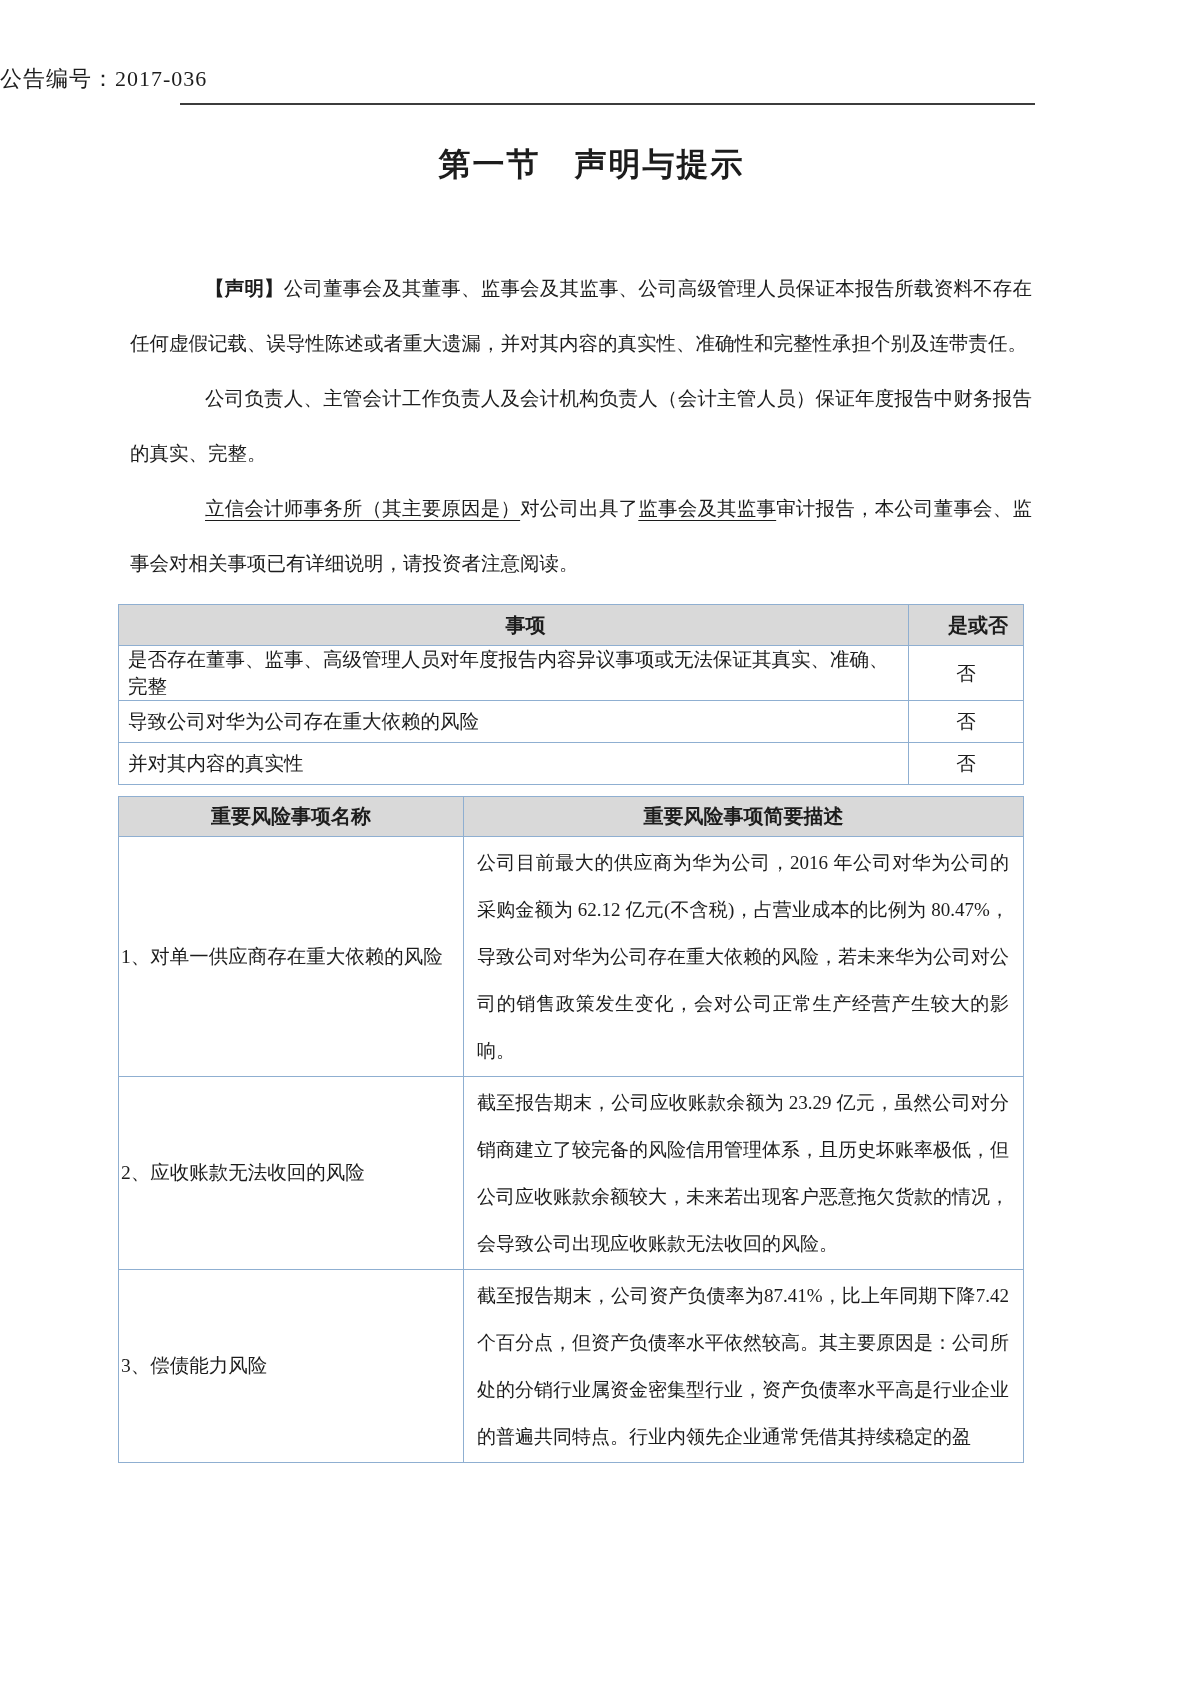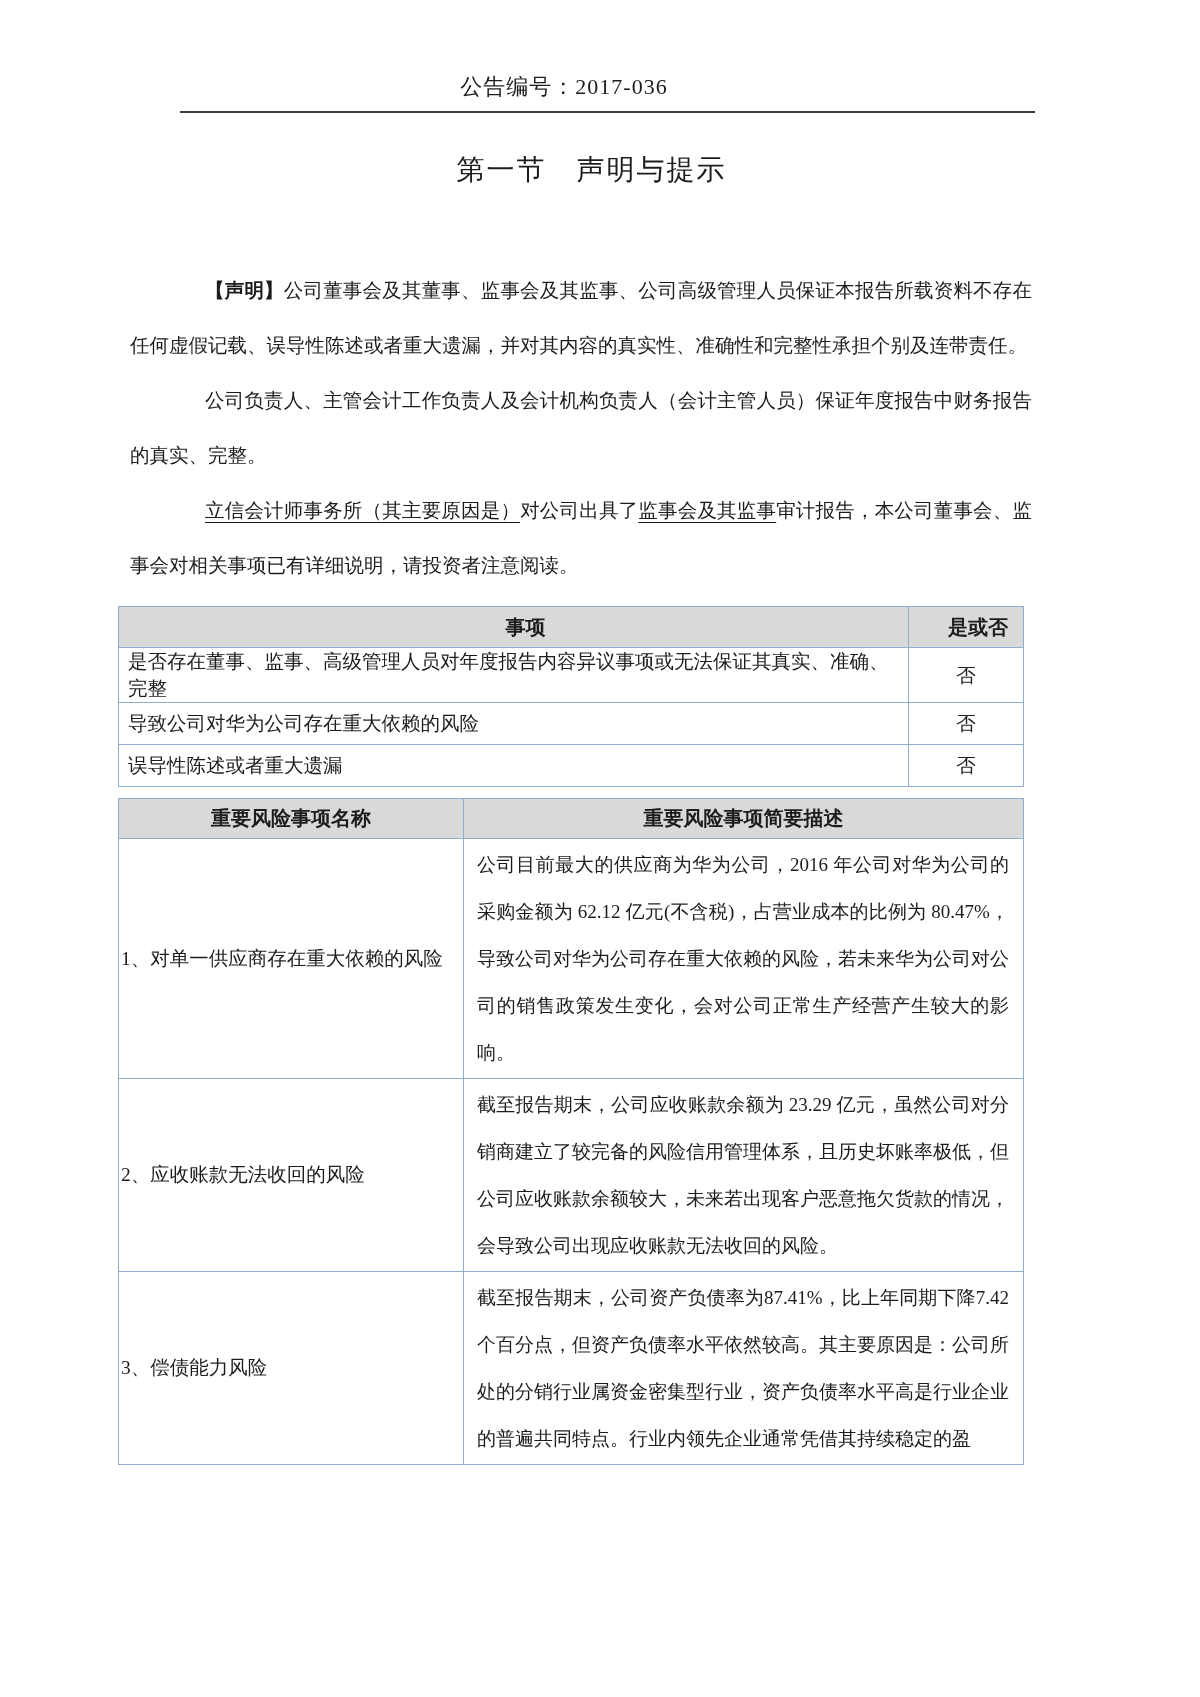--- a/index.html
+++ b/index.html
@@ -9,38 +9,37 @@
     margin:0 auto;
     background:#ffffff;
     overflow:hidden;
     font-family:"Liberation Serif","DejaVu Serif",serif;
     color:#1c1c1c;
     box-sizing:border-box;
   }
   
   .notice-no{
     padding-top:64px;
-    text-align:center;
+    text-align:left;
     padding-right:72px;
     font-size:22px;
     letter-spacing:1px;
-    margin-top:8px;
   }
   .header-rule{
     margin:9px 0 0 180px;
     width:855px;height:2px;
     background:#3c3c3c;
   }
   
   .doc-title{
     margin:38px 17px 0 0;
     text-align:center;
     font-family:"Liberation Sans","DejaVu Sans",sans-serif;
-    font-size:28px;
-    font-weight:normal;
+    font-size:32px;
+    font-weight:bold;
     letter-spacing:2px;
   }
   
   .body-text{
     margin:74px 168px 0 130px;
   }
   .body-text p{
     margin:0;
     font-size:19.5px;
     line-height:55px;
@@ -135,21 +134,21 @@
     </tr>
     <tr>
       <td class="item">是否存在董事、监事、高级管理人员对年度报告内容异议事项或无法保证其真实、准确、完整</td>
       <td class="answer">否</td>
     </tr>
     <tr>
       <td class="item">导致公司对华为公司存在重大依赖的风险</td>
       <td class="answer">否</td>
     </tr>
     <tr>
-      <td class="item">误导性陈述或者重大遗漏</td>
+      <td class="item">并对其内容的真实性</td>
       <td class="answer">否</td>
     </tr>
   </tbody>
     </table>
 
 
   <table class="risk-table">
     <colgroup>
         <col class="c-name">
         <col class="c-desc">

